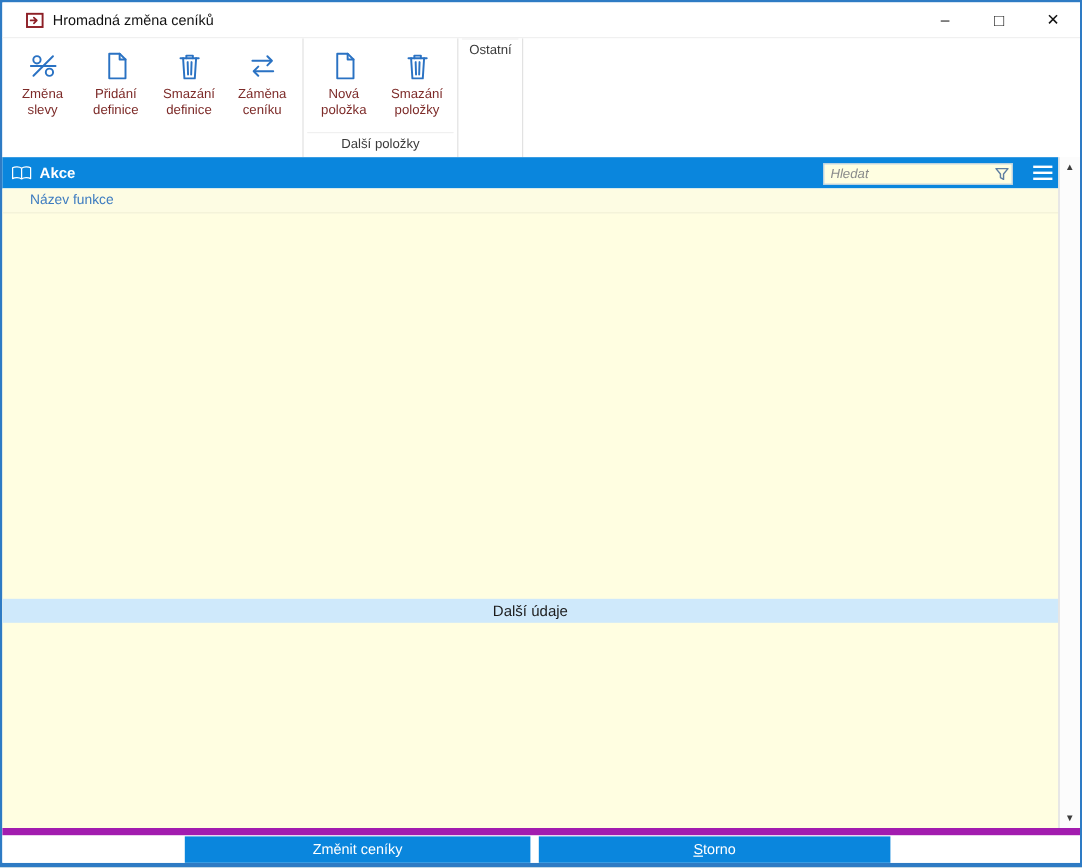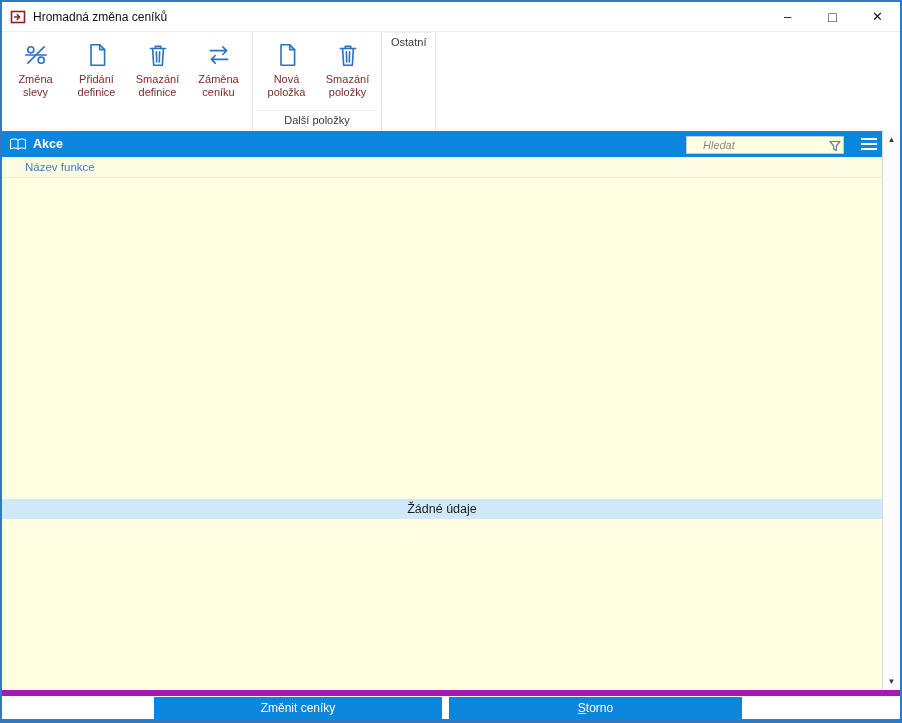--- a/index.html
+++ b/index.html
@@ -13,21 +13,21 @@
     border: 2px solid #2e7bc4;
     border-bottom-width: 4px;
     background: #ffffff;
     display: flex; flex-direction: column;
   }
 
   
   .titlebar {
     height: 30px; flex: 0 0 30px;
     display: flex; align-items: center;
-    padding-left: 8px; gap: 7px;
+    padding-left: 19px; gap: 7px;
     background: #ffffff;
     border-bottom: 1px solid #ededed;
   }
   .app-icon { width: 16px; height: 16px; display: inline-flex; }
   .title-text { font-size: 12px; color: #111; }
   .win-controls { margin-left: auto; display: flex; height: 100%; }
   .win-btn {
     width: 45px; height: 100%;
     display: flex; align-items: center; justify-content: center;
     font-size: 13px; color: #111; cursor: default;
@@ -79,21 +79,21 @@
   }
   .book-icon { width: 18px; height: 15px; display: inline-flex; }
   .book-icon svg { stroke: #ffffff; fill: none; stroke-width: 1.4; stroke-linejoin: round; }
   .panel-title { font-size: 12.5px; font-weight: bold; }
 
   .search-wrap { margin-left: auto; position: relative; width: 158px; height: 18px; margin-right: 5px; }
   .search-input {
     width: 100%; height: 100%;
     background: #fffee1; border: 1px solid #b9cfdf;
     font-family: "Liberation Sans", sans-serif;
-    font-size: 11px; padding: 0 18px 0 16px; outline: none;
+    font-size: 11px; padding: 0 18px 0 5px; outline: none;
   }
   .search-input::placeholder { font-style: italic; color: #8a8a8a; }
   .filter-icon { position: absolute; right: 3px; top: 3px; width: 12px; height: 12px; cursor: pointer; }
   .filter-icon svg { stroke: #5e7ea0; fill: none; stroke-width: 1.2; stroke-linejoin: round; }
 
   .hamburger {
     width: 27px; height: 100%;
     display: flex; flex-direction: column; justify-content: center; align-items: center;
     gap: 3px; cursor: pointer;
   }
@@ -276,21 +276,21 @@
           <span></span>
             <span></span>
             <span></span>
         </div>
       </div>
 
       <div class="col-header">Název funkce</div>
 
       <div class="list">
         <div class="sp-top"></div>
-        <div class="empty-row">Žádné údaje</div>
+        <div class="empty-row">Další údaje</div>
         <div class="sp-bottom"></div>
       </div>
 
     </div>
 
     <div class="scrollbar">
       <div class="sb-btn">▲</div>
       <div class="sb-track"></div>
       <div class="sb-btn">▼</div>
     </div>

